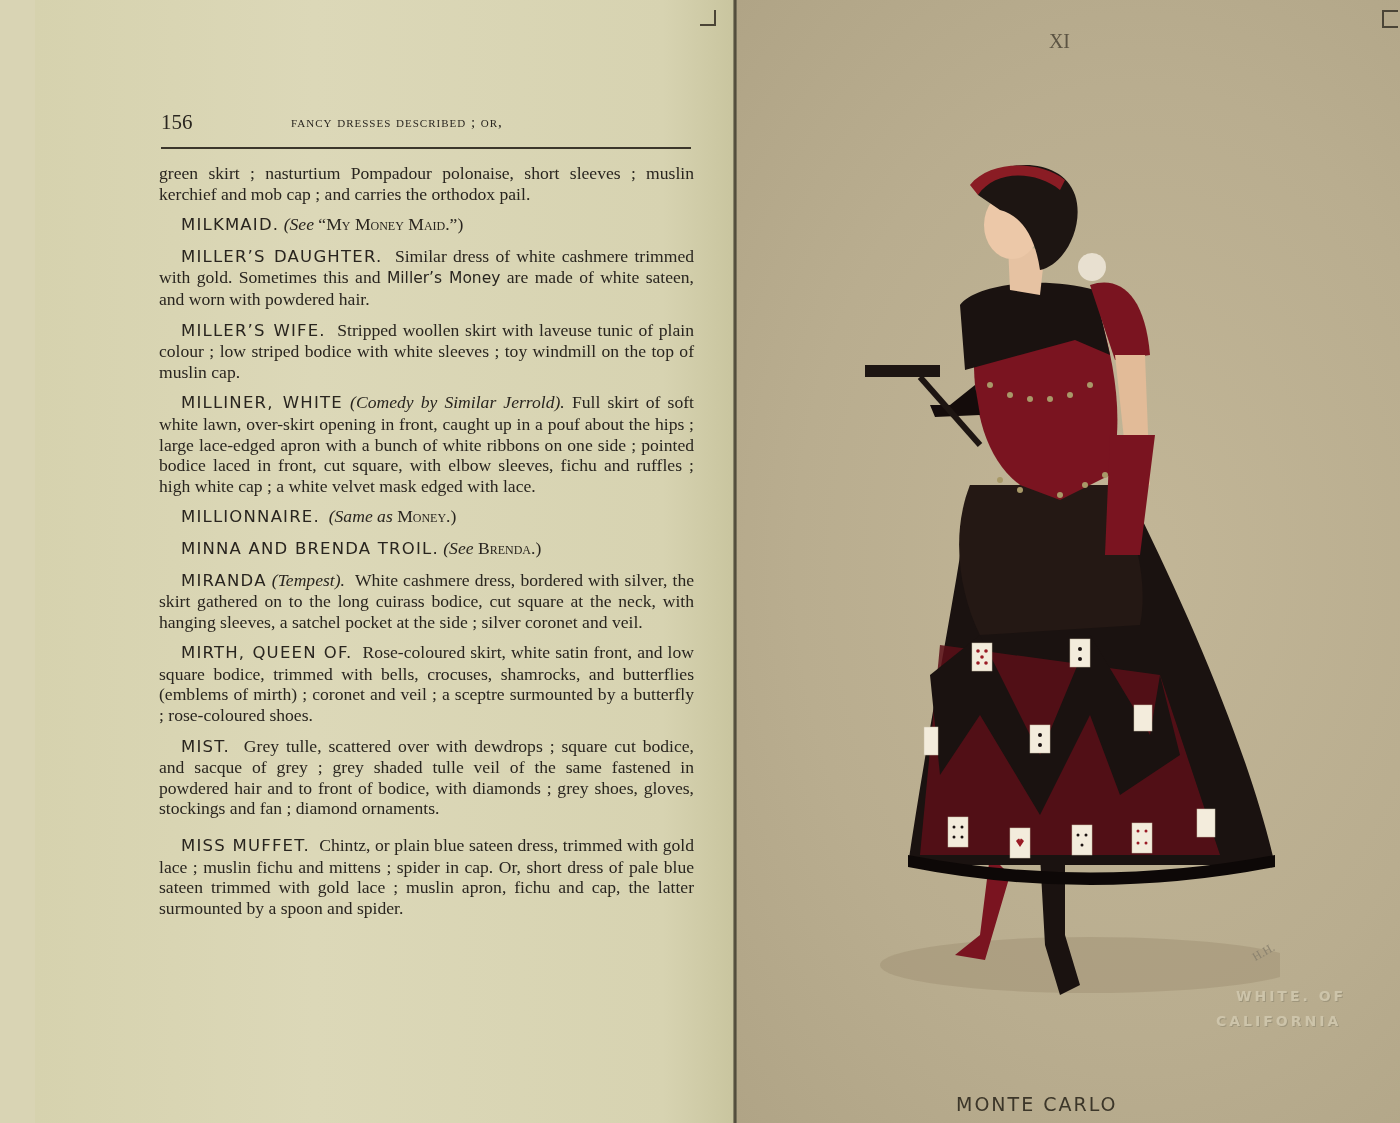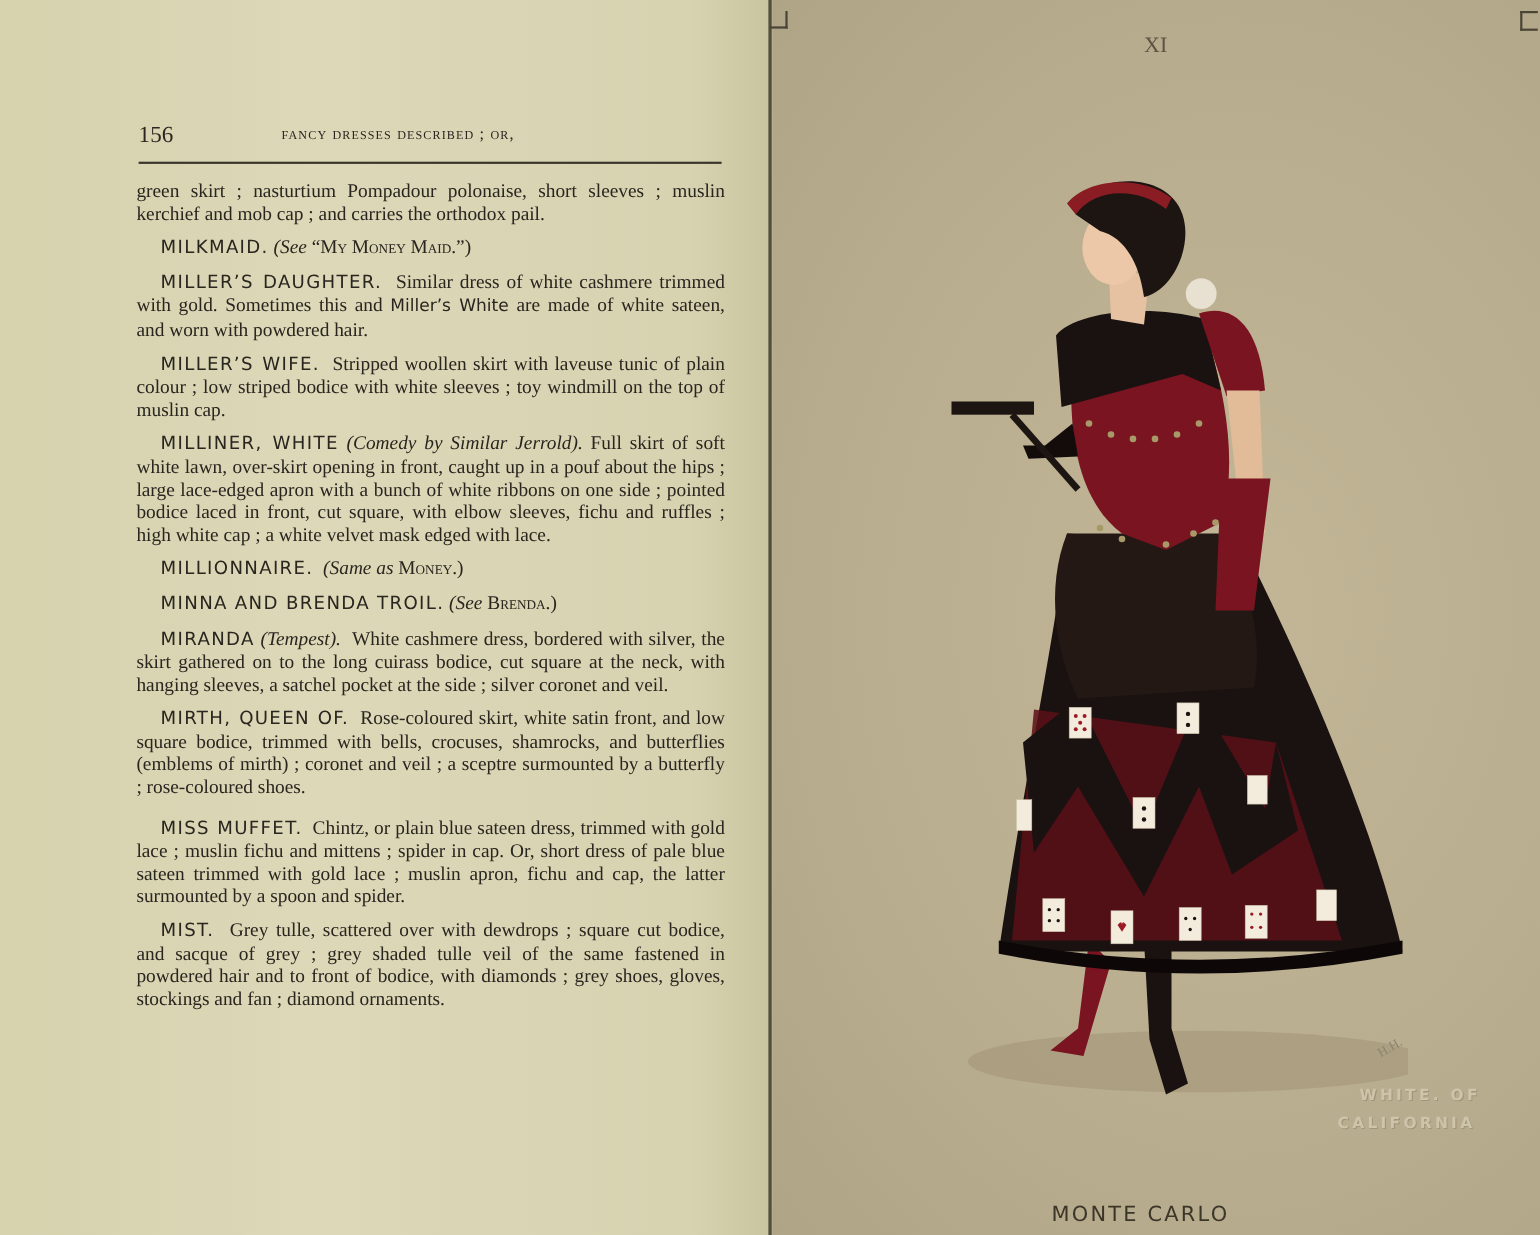--- a/index.html
+++ b/index.html
@@ -1,21 +1,21 @@
 <!DOCTYPE html>
 <html><head>
   <meta charset="utf-8">
   <style>
     html, body { margin: 0; padding: 0; }
     body {
       width: 1400px; height: 1123px; overflow: hidden; position: relative;
       background: #d9d4b4;
       font-family: "Liberation Serif", "DejaVu Serif", serif;
     }
-    .spread { position: absolute; inset: 0; display: flex; }
+    .spread { position: absolute; inset: 0; display: flex; padding-left: 35px; }
     .left-page {
       position: relative; width: 698px; height: 1123px;
       background: linear-gradient(90deg, #d6d2ae 0%, #dcd8b8 40%, #d7d3b1 90%, #c9c59f 100%);
     }
     .gutter {
       width: 4px; height: 1123px;
       background: linear-gradient(90deg, #a09c7c 0%, #3f3a2c 50%, #8d866c 100%);
     }
     .right-page {
       position: relative; flex: 1; height: 1123px;
@@ -48,21 +48,21 @@
       font-size: 16.5px; letter-spacing: 1.2px; font-weight: normal;
     }
     .it { font-style: italic; }
     .sc { font-variant: small-caps; }
     .bold-ref { font-family: "DejaVu Sans", sans-serif; font-size: 15.5px; }
 
     
     .crop-mark { position: absolute; width: 14px; height: 14px; border: 2px solid #4a4436; }
     .plate-num {
       position: absolute; left: 1040px; top: 30px; width: 30px;
-      font-size: 20px; color: #5c5443; text-align: left;
+      font-size: 20px; color: #5c5443; text-align: right;
     }
     .caption {
       position: absolute; left: 940px; top: 1093px; width: 200px;
       font-family: "DejaVu Sans", sans-serif; font-size: 19px; letter-spacing: 2px;
       color: #3c3629;
       margin-left: 16px;
     }
     .stamp {
       position: absolute; font-family: "DejaVu Sans", sans-serif; font-weight: bold;
       color: #cdc4aa; letter-spacing: 3px; font-size: 14px;
@@ -93,21 +93,21 @@
 
       <p class="entry">
         <span class="hw">MILKMAID.</span>
         <span class="it">(See</span>
         <span class="sc">“My Money Maid.”)</span>
       </p>
 
       <p class="entry">
         <span class="hw">MILLER’S DAUGHTER.</span>&nbsp;
         <span>Similar dress of white cashmere trimmed with gold. Sometimes this and</span>
-        <span class="bold-ref">Miller’s White</span>
+        <span class="bold-ref">Miller’s Money</span>
         <span>are made of white sateen, and worn with powdered hair.</span>
       </p>
 
       <p class="entry">
         <span class="hw">MILLER’S WIFE.</span>&nbsp;
         <span>Stripped woollen skirt with laveuse tunic of plain colour ; low striped bodice with white sleeves ; toy windmill on the top of muslin cap.</span>
       </p>
 
       <p class="entry">
         <span class="hw">MILLINER, WHITE</span>
@@ -132,28 +132,28 @@
         <span class="hw">MIRANDA</span>
         <span class="it">(Tempest).</span>&nbsp;
         <span>White cashmere dress, bordered with silver, the skirt gathered on to the long cuirass bodice, cut square at the neck, with hanging sleeves, a satchel pocket at the side ; silver coronet and veil.</span>
       </p>
 
       <p class="entry">
         <span class="hw">MIRTH, QUEEN OF.</span>&nbsp;
         <span>Rose-coloured skirt, white satin front, and low square bodice, trimmed with bells, crocuses, shamrocks, and butterflies (emblems of mirth) ; coronet and veil ; a sceptre surmounted by a butterfly ; rose-coloured shoes.</span>
       </p>
 
+      <p class="entry">
+        <span class="hw">MIST.</span>&nbsp;
+        <span>Grey tulle, scattered over with dewdrops ; square cut bodice, and sacque of grey ; grey shaded tulle veil of the same fastened in powdered hair and to front of bodice, with diamonds ; grey shoes, gloves, stockings and fan ; diamond ornaments.</span>
+      </p>
+
       <p class="entry" style="margin-top:16px">
         <span class="hw">MISS MUFFET.</span>&nbsp;
         <span>Chintz, or plain blue sateen dress, trimmed with gold lace ; muslin fichu and mittens ; spider in cap. Or, short dress of pale blue sateen trimmed with gold lace ; muslin apron, fichu and cap, the latter surmounted by a spoon and spider.</span>
-      </p>
-
-      <p class="entry">
-        <span class="hw">MIST.</span>&nbsp;
-        <span>Grey tulle, scattered over with dewdrops ; square cut bodice, and sacque of grey ; grey shaded tulle veil of the same fastened in powdered hair and to front of bodice, with diamonds ; grey shoes, gloves, stockings and fan ; diamond ornaments.</span>
       </p>
     </div>
   </div>
 
   <div class="gutter"></div>
 
   <div class="right-page"></div>
 </div>
 
 <div class="crop-mark" style="left:700px; top:10px; border-left:none; border-top:none;"></div>

